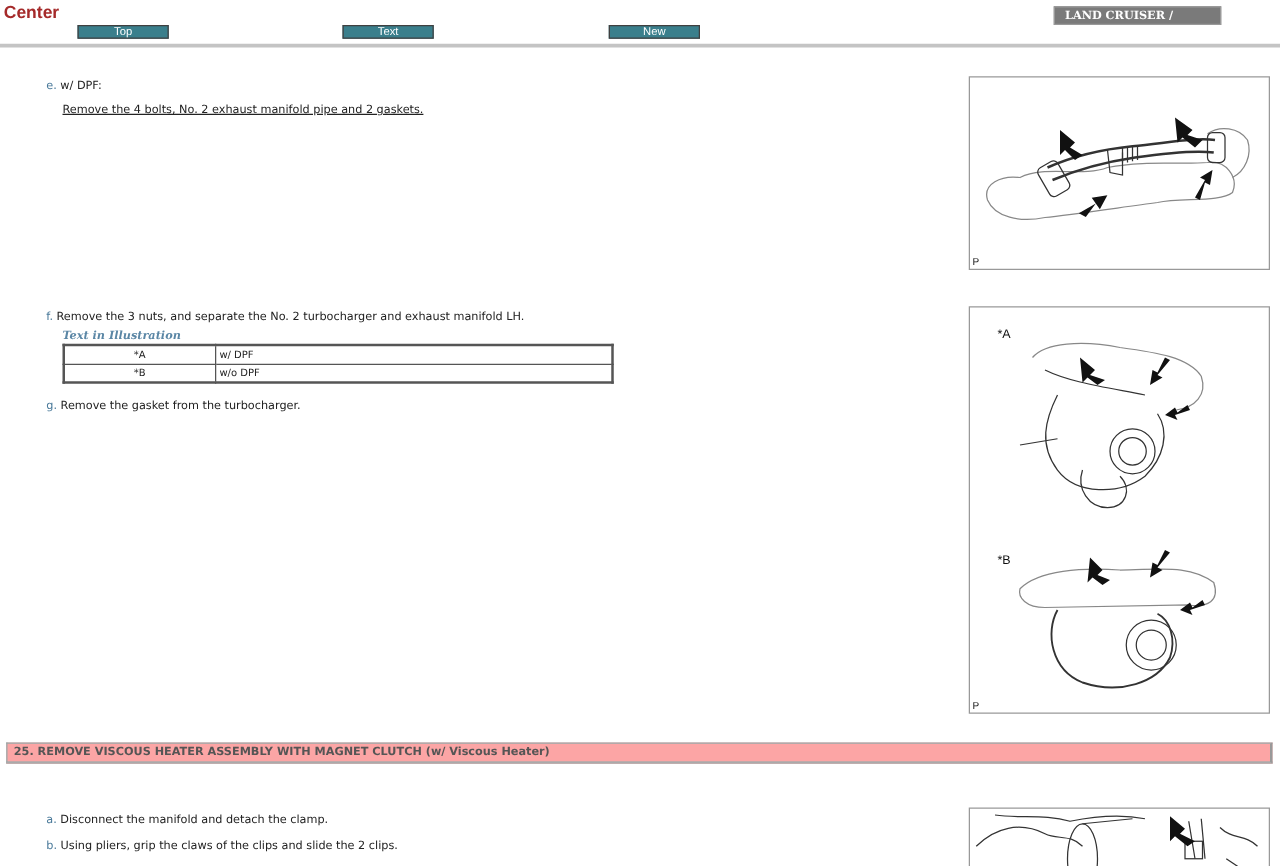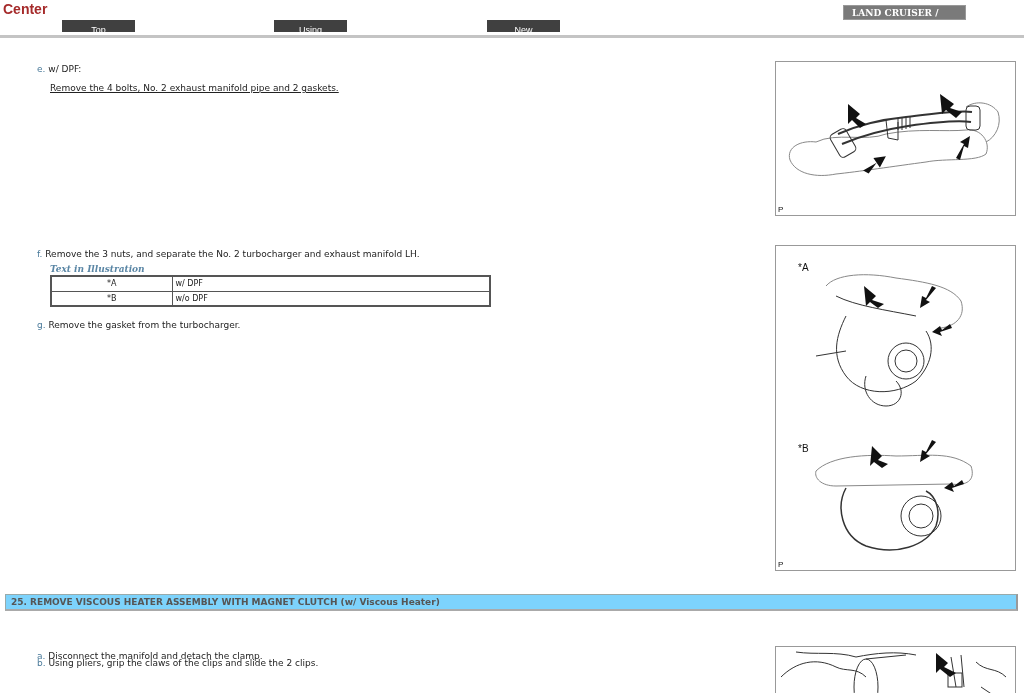--- a/index.html
+++ b/index.html
@@ -1,46 +1,46 @@
 <!DOCTYPE html>
 <html><head>
 <meta charset="utf-8">
 <style>
   * { box-sizing: border-box; margin: 0; padding: 0; }
   html, body { width: 1024px; height: 693px; overflow: hidden; background: #ffffff; }
   body { font-family: "DejaVu Sans", sans-serif; color: #222; position: relative; }
 
   .header { position: absolute; left: 0; top: 0; width: 1024px; height: 40px; padding-left: 36px; }
   .center-title { position: absolute; left: 3px; top: 1px; font-family: "Liberation Sans", sans-serif; font-weight: bold; font-size: 14px; color: #a52a2a; }
-  .nav-btn { position: absolute; top: 20px; width: 73px; height: 11px; background: #3a7f8c; border: 6px solid #404040; color: #fff; font-family: "Liberation Sans", sans-serif; font-size: 9px; line-height: 9px; text-align: center; cursor: pointer; }
-  .model-badge { position: absolute; left: 843px; top: 5px; width: 123px; height: 15px; background: #7a7a7a; color: #fff; font-family: "DejaVu Serif", serif; font-weight: bold; font-size: 9px; line-height: 15px; padding-left: 8px; border: 1px solid #999; }
+  .nav-btn { position: absolute; top: 20px; width: 73px; height: 11px; background: #3a7f8c; border: 1px solid #404040; color: #fff; font-family: "Liberation Sans", sans-serif; font-size: 9px; line-height: 9px; text-align: center; cursor: pointer; }
+  .model-badge { position: absolute; left: 843px; top: 5px; width: 134px; height: 15px; background: #7a7a7a; color: #fff; font-family: "DejaVu Serif", serif; font-weight: bold; font-size: 9px; line-height: 15px; padding-left: 8px; border: 1px solid #999; }
   .header-rule { position: absolute; left: 0; top: 35px; width: 1024px; height: 3px; background: #c4c4c4; }
 
   .step { position: absolute; font-size: 9px; line-height: 12px; color: #222; }
   .step .letter { color: #4a7a9a; }
   .illus-caption { position: absolute; left: 50px; top: 264px; font-family: "DejaVu Serif", serif; font-weight: bold; font-size: 9px; color: #5a86a5; font-style: italic; }
 
   table.legend { position: absolute; left: 50px; top: 275px; width: 441px; border-collapse: collapse; border: 2px solid #555; font-size: 8px; }
   table.legend td { border: 1px solid #555; height: 15px; padding: 0 3px; }
   table.legend td.key { width: 121px; text-align: center; }
 
   .figure { position: absolute; border: 1px solid #999; background: #fff; overflow: hidden; }
   .figure .p-label { position: absolute; left: 2px; bottom: 1px; font-family: "Liberation Sans", sans-serif; font-size: 8px; color: #111; }
   .figure .fig-tag { position: absolute; font-family: "Liberation Sans", sans-serif; font-size: 10px; color: #111; }
   .figure svg { position: absolute; left: 0; top: 0; }
 
-  .section-bar { position: absolute; left: 5px; top: 594px; width: 1013px; height: 17px; background: #7dd3fc; border: 1px solid #9aa; border-right: 2px solid #999; border-bottom: 2px solid #aaa; font-family: "DejaVu Sans", sans-serif; font-weight: bold; font-size: 9px; line-height: 14px; color: #555; padding-left: 5px; }
+  .section-bar { position: absolute; left: 5px; top: 594px; width: 1013px; height: 17px; background: #fca5a5; border: 1px solid #9aa; border-right: 2px solid #999; border-bottom: 2px solid #aaa; font-family: "DejaVu Sans", sans-serif; font-weight: bold; font-size: 9px; line-height: 14px; color: #555; padding-left: 5px; }
 </style>
 </head>
 <body>
 
 <div class="header">
   <div class="center-title">Center</div>
   <div class="nav-btn" style="left:62px;">Top</div>
-  <div class="nav-btn" style="left:274px;">Using</div>
+  <div class="nav-btn" style="left:274px;">Text</div>
   <div class="nav-btn" style="left:487px;">New</div>
   <div class="model-badge">LAND CRUISER /</div>
   <div class="header-rule"></div>
 </div>
 
 <div class="step" style="left:37px; top:63px;">
   <span class="letter">e.</span>
   <span>w/ DPF:</span>
 </div>
 <div class="step" style="left:50px; top:82px;text-decoration:underline;">Remove the 4 bolts, No. 2 exhaust manifold pipe and 2 gaskets.</div>
@@ -120,21 +120,21 @@
   </svg>
   <div class="p-label">P</div>
 </div>
 
 <div class="section-bar">25. REMOVE VISCOUS HEATER ASSEMBLY WITH MAGNET CLUTCH (w/ Viscous Heater)</div>
 
 <div class="step" style="left:37px; top:650px;">
   <span class="letter">a.</span>
   <span>Disconnect the manifold and detach the clamp.</span>
 </div>
-<div class="step" style="left:37px; top:657px;text-align:right;">
+<div class="step" style="left:37px; top:671px;text-align:right;">
   <span class="letter">b.</span>
   <span>Using pliers, grip the claws of the clips and slide the 2 clips.</span>
 </div>
 
 <div class="figure" style="left:775px; top:646px; width:241px; height:60px;">
   <svg width="241" height="60" viewBox="0 0 241 60">
     <g fill="none" stroke="#333" stroke-width="1">
       <path d="M5 30 C20 15 40 10 60 20 C70 25 80 20 90 30"></path>
       <ellipse cx="90" cy="40" rx="12" ry="28"></ellipse>
       <path d="M90 12 L130 8 M90 68 L130 64"></path>

